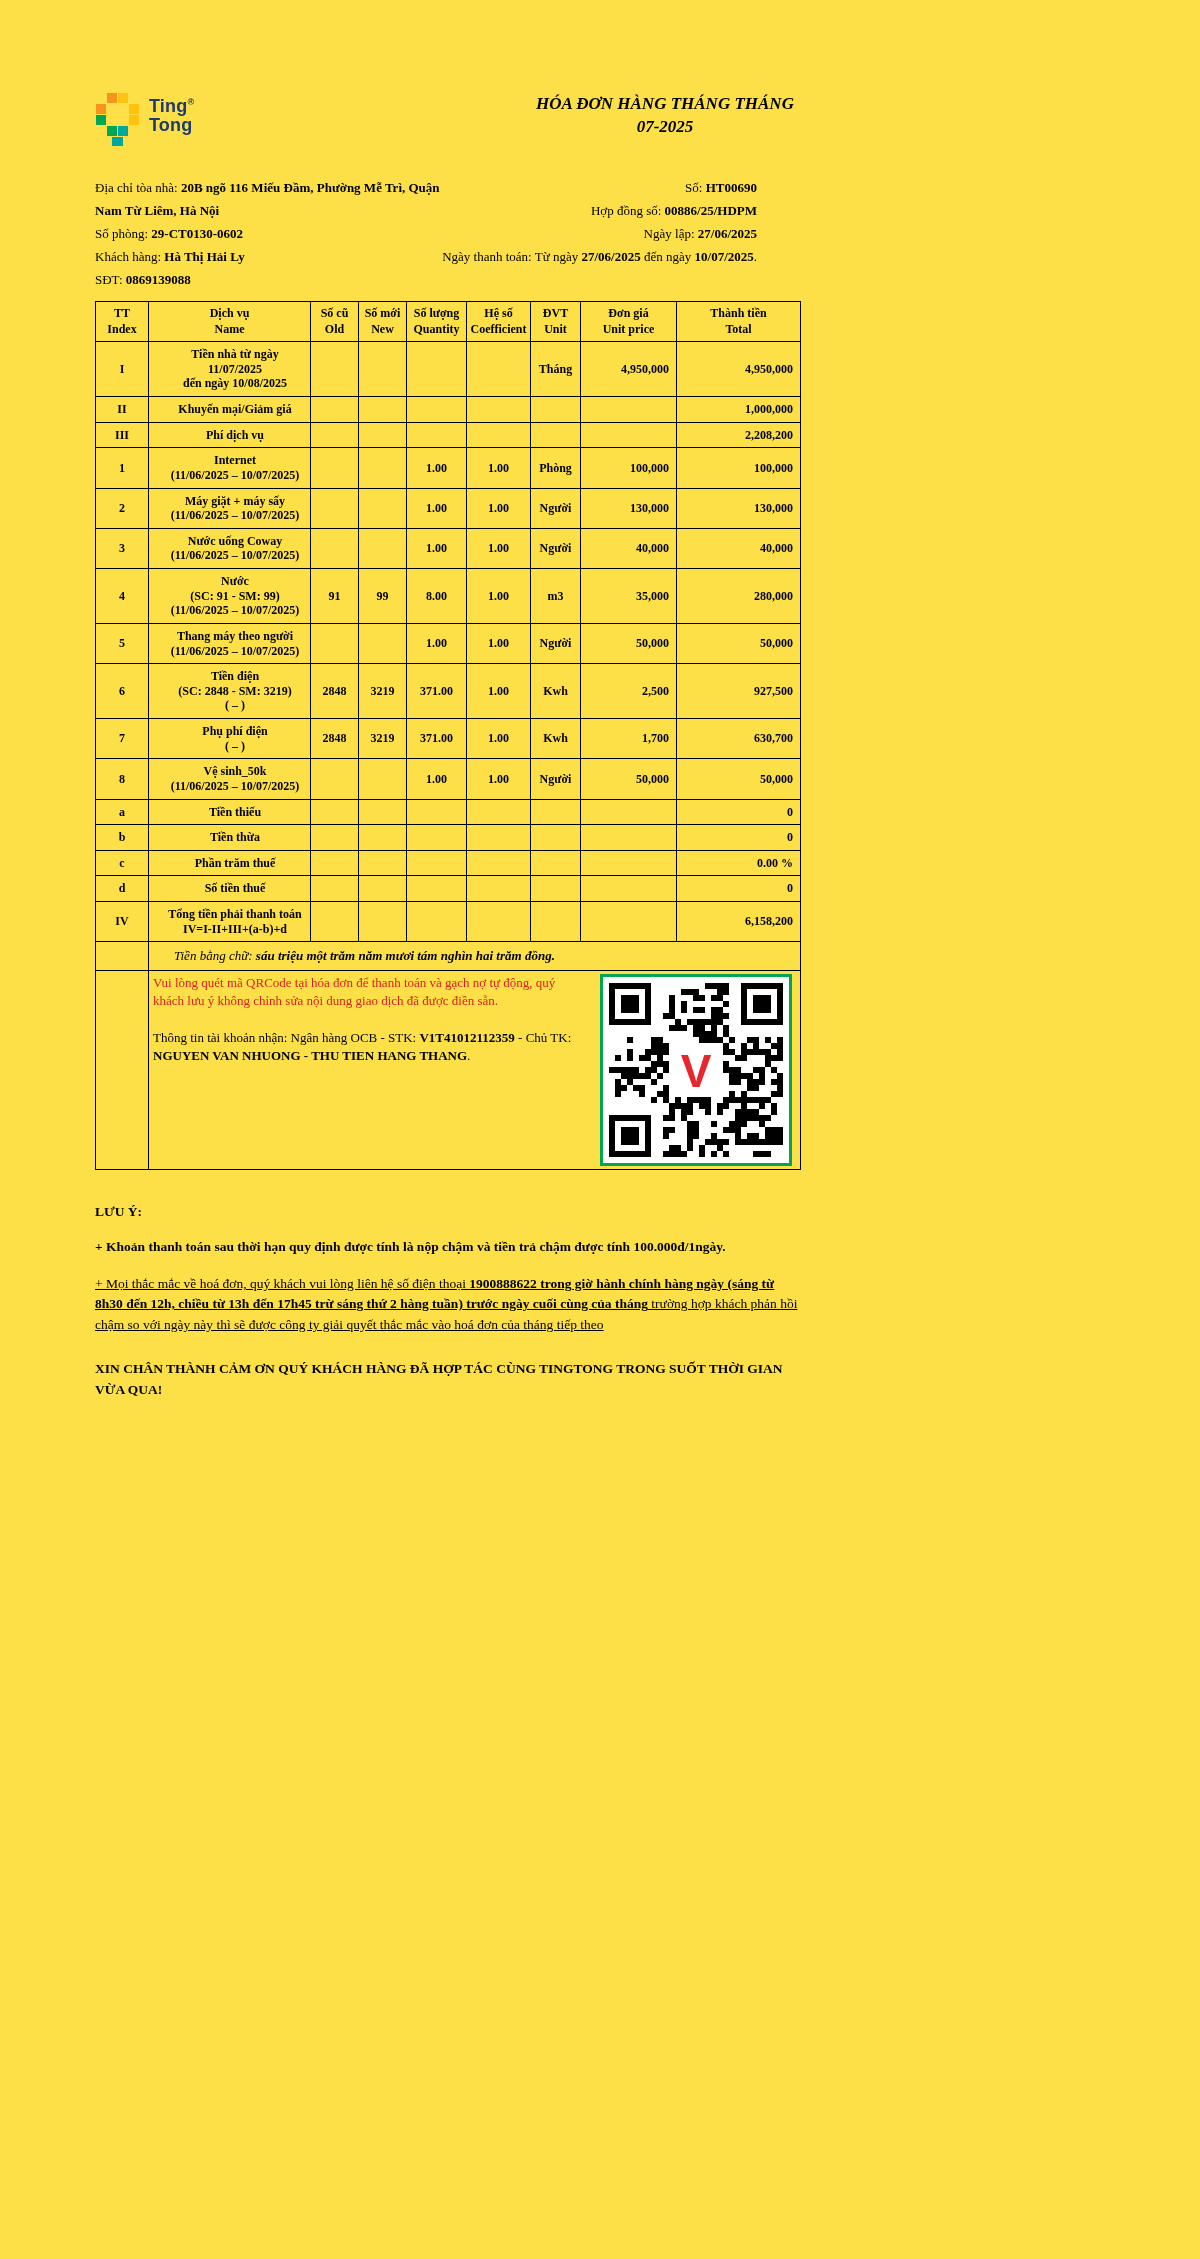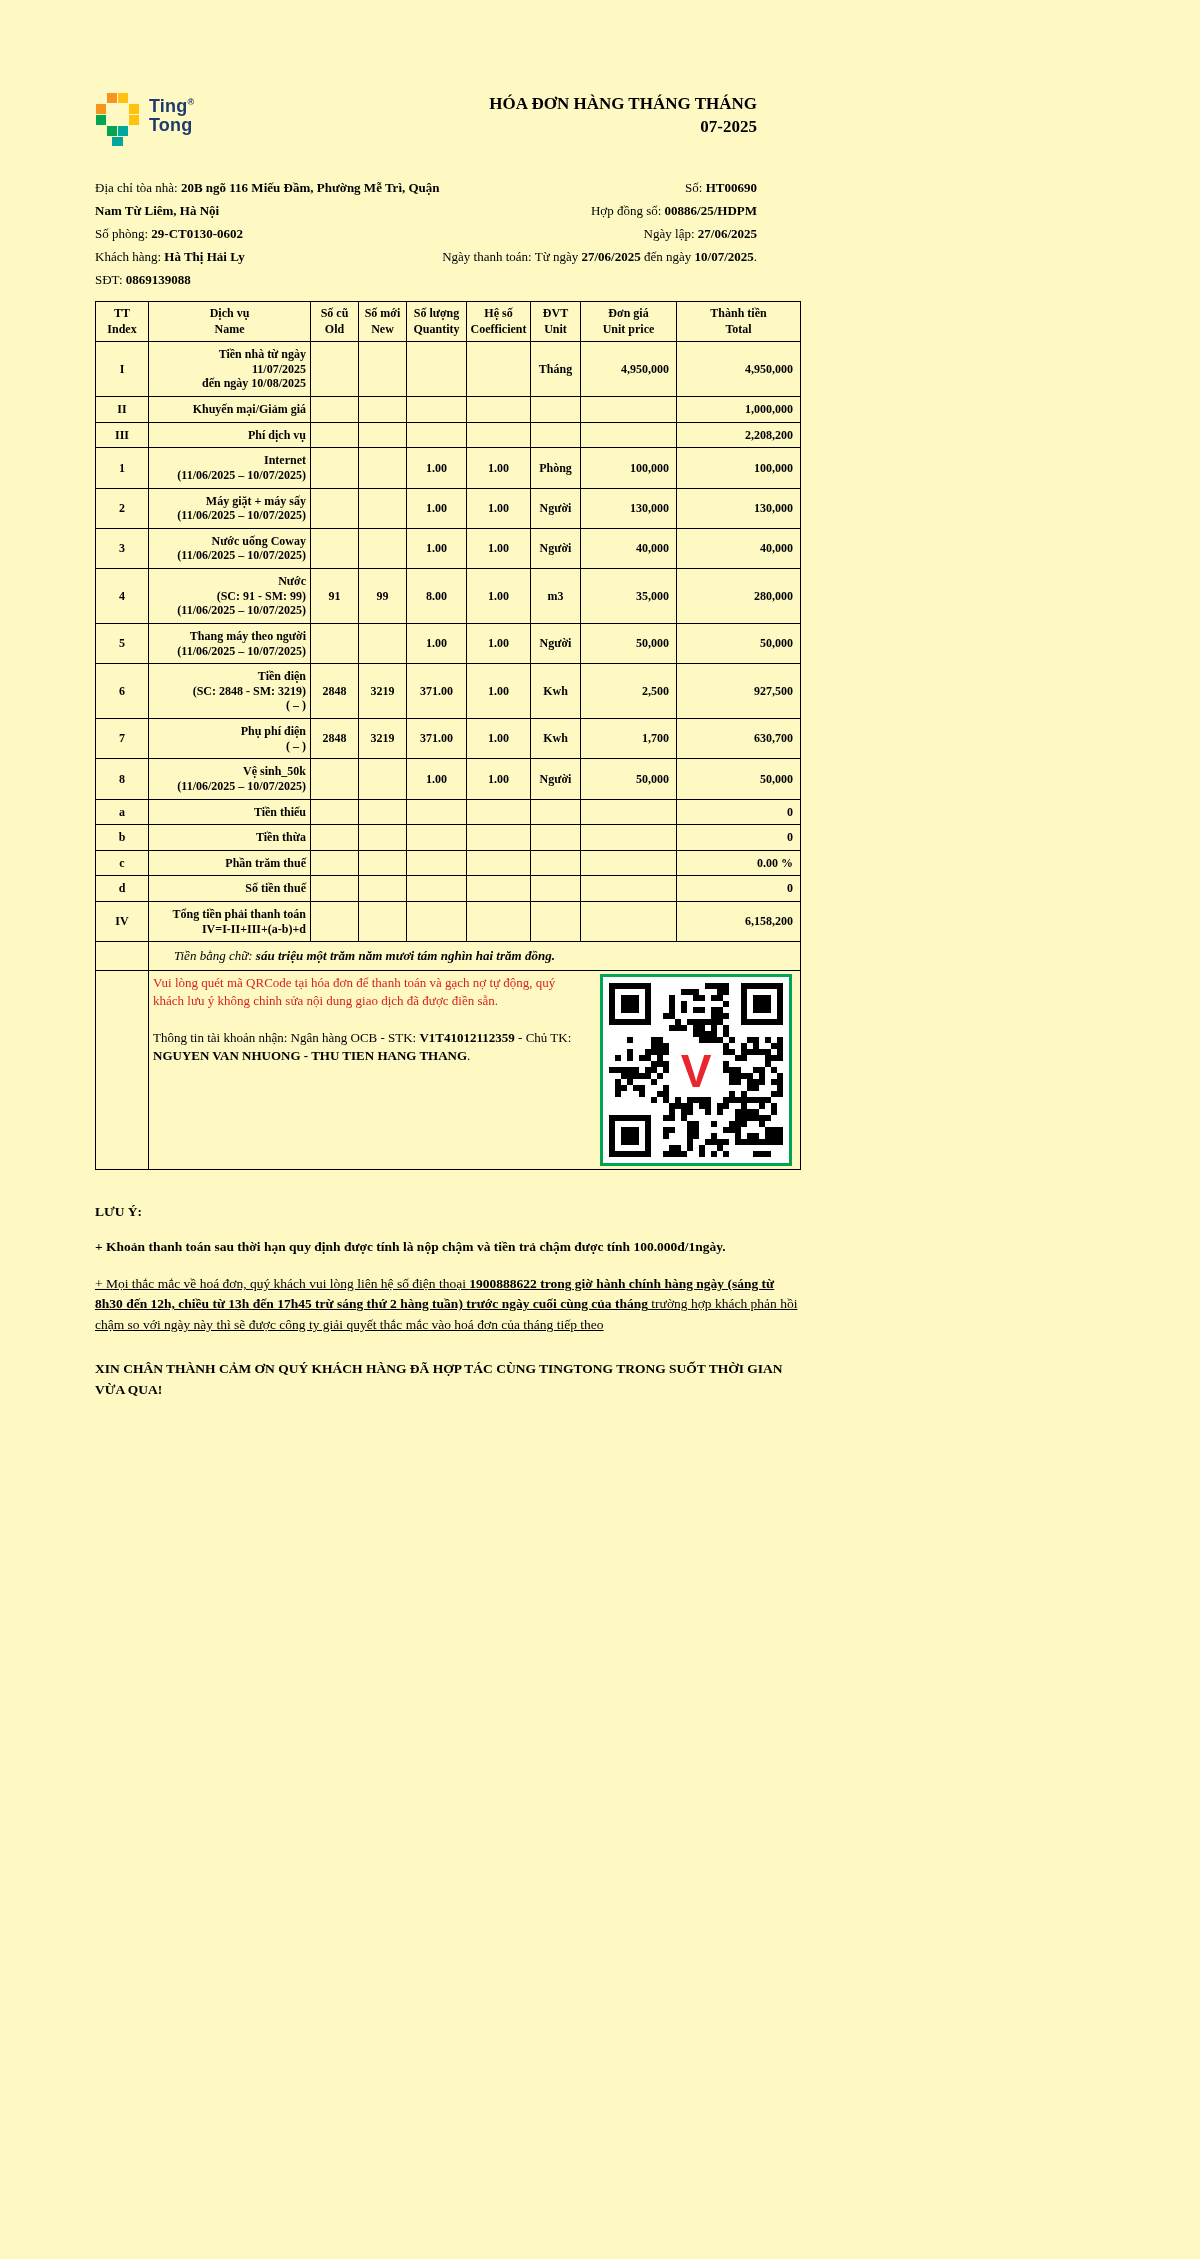--- a/index.html
+++ b/index.html
@@ -1,43 +1,43 @@
 <!DOCTYPE html>
 <html><head>
 <meta charset="utf-8">
 <style>
   * { margin:0; padding:0; box-sizing:border-box; }
   html,body { background:#fff; }
   body { font-family:"Liberation Serif","DejaVu Serif",serif; color:#000; }
-  .page { width:1200px; min-height:2259px; background:#fef9c3; position:relative; }
+  .page { width:1200px; min-height:2259px; background:#fde047; position:relative; }
   .sheet { position:absolute; left:95px; top:93px; width:705px; }
 
   
   .top { display:flex; justify-content:space-between; align-items:flex-start; }
   .logo { display:flex; align-items:flex-start; gap:7px; }
   .logo-words { font-family:"Liberation Sans","DejaVu Sans",sans-serif; font-weight:700;
                 color:#1E3A6E; font-size:18px; line-height:1.08; letter-spacing:.2px; margin-top:4px; }
   .logo-words sup { font-size:9px; }
-  .doc-title { width:270px; margin-right:43px; text-align:right; font-weight:700; font-size:17px; line-height:1.35; }
+  .doc-title { width:270px; text-align:center; font-weight:700; font-size:17px; line-height:1.35;font-style:italic; }
 
   
   .info { display:flex; justify-content:space-between; margin-top:29px; padding-right:43px; }
   .info p { font-size:13px; line-height:23px; }
   .info-left { width:345px; }
   .info-right { text-align:right; }
   .info-right p { white-space:nowrap; }
   b { font-weight:700; }
 
   
   table { border-collapse:collapse; table-layout:fixed; width:705px; margin-top:10px; }
   th, td { border:1px solid #000; font-size:12px; vertical-align:middle; }
   th { font-weight:700; text-align:center; padding:4px 2px; line-height:1.3; }
   tbody td { font-weight:700; padding:5px 4px; line-height:1.22; }
   td.col-tt { text-align:center; }
-  td.col-name { text-align:right; padding-left:15px; }
+  td.col-name { text-align:center; padding-left:15px; }
   td.col-old, td.col-new, td.col-qty, td.col-coef, td.col-unit { text-align:center; }
   td.col-price, td.col-total { text-align:right; padding-right:7px; }
 
   td.words-cell { font-weight:400; font-style:italic; font-size:13px; padding:6px 25px; }
   td.words-cell b { font-weight:700; }
 
   td.pay-cell { font-weight:400; padding:3px 8px 3px 4px; }
   .pay-flex { display:flex; justify-content:space-between; min-height:190px; }
   .pay-text { width:428px; font-size:13px; }
   .red-note { color:#D91F1F; line-height:1.4; margin-bottom:18px; }

